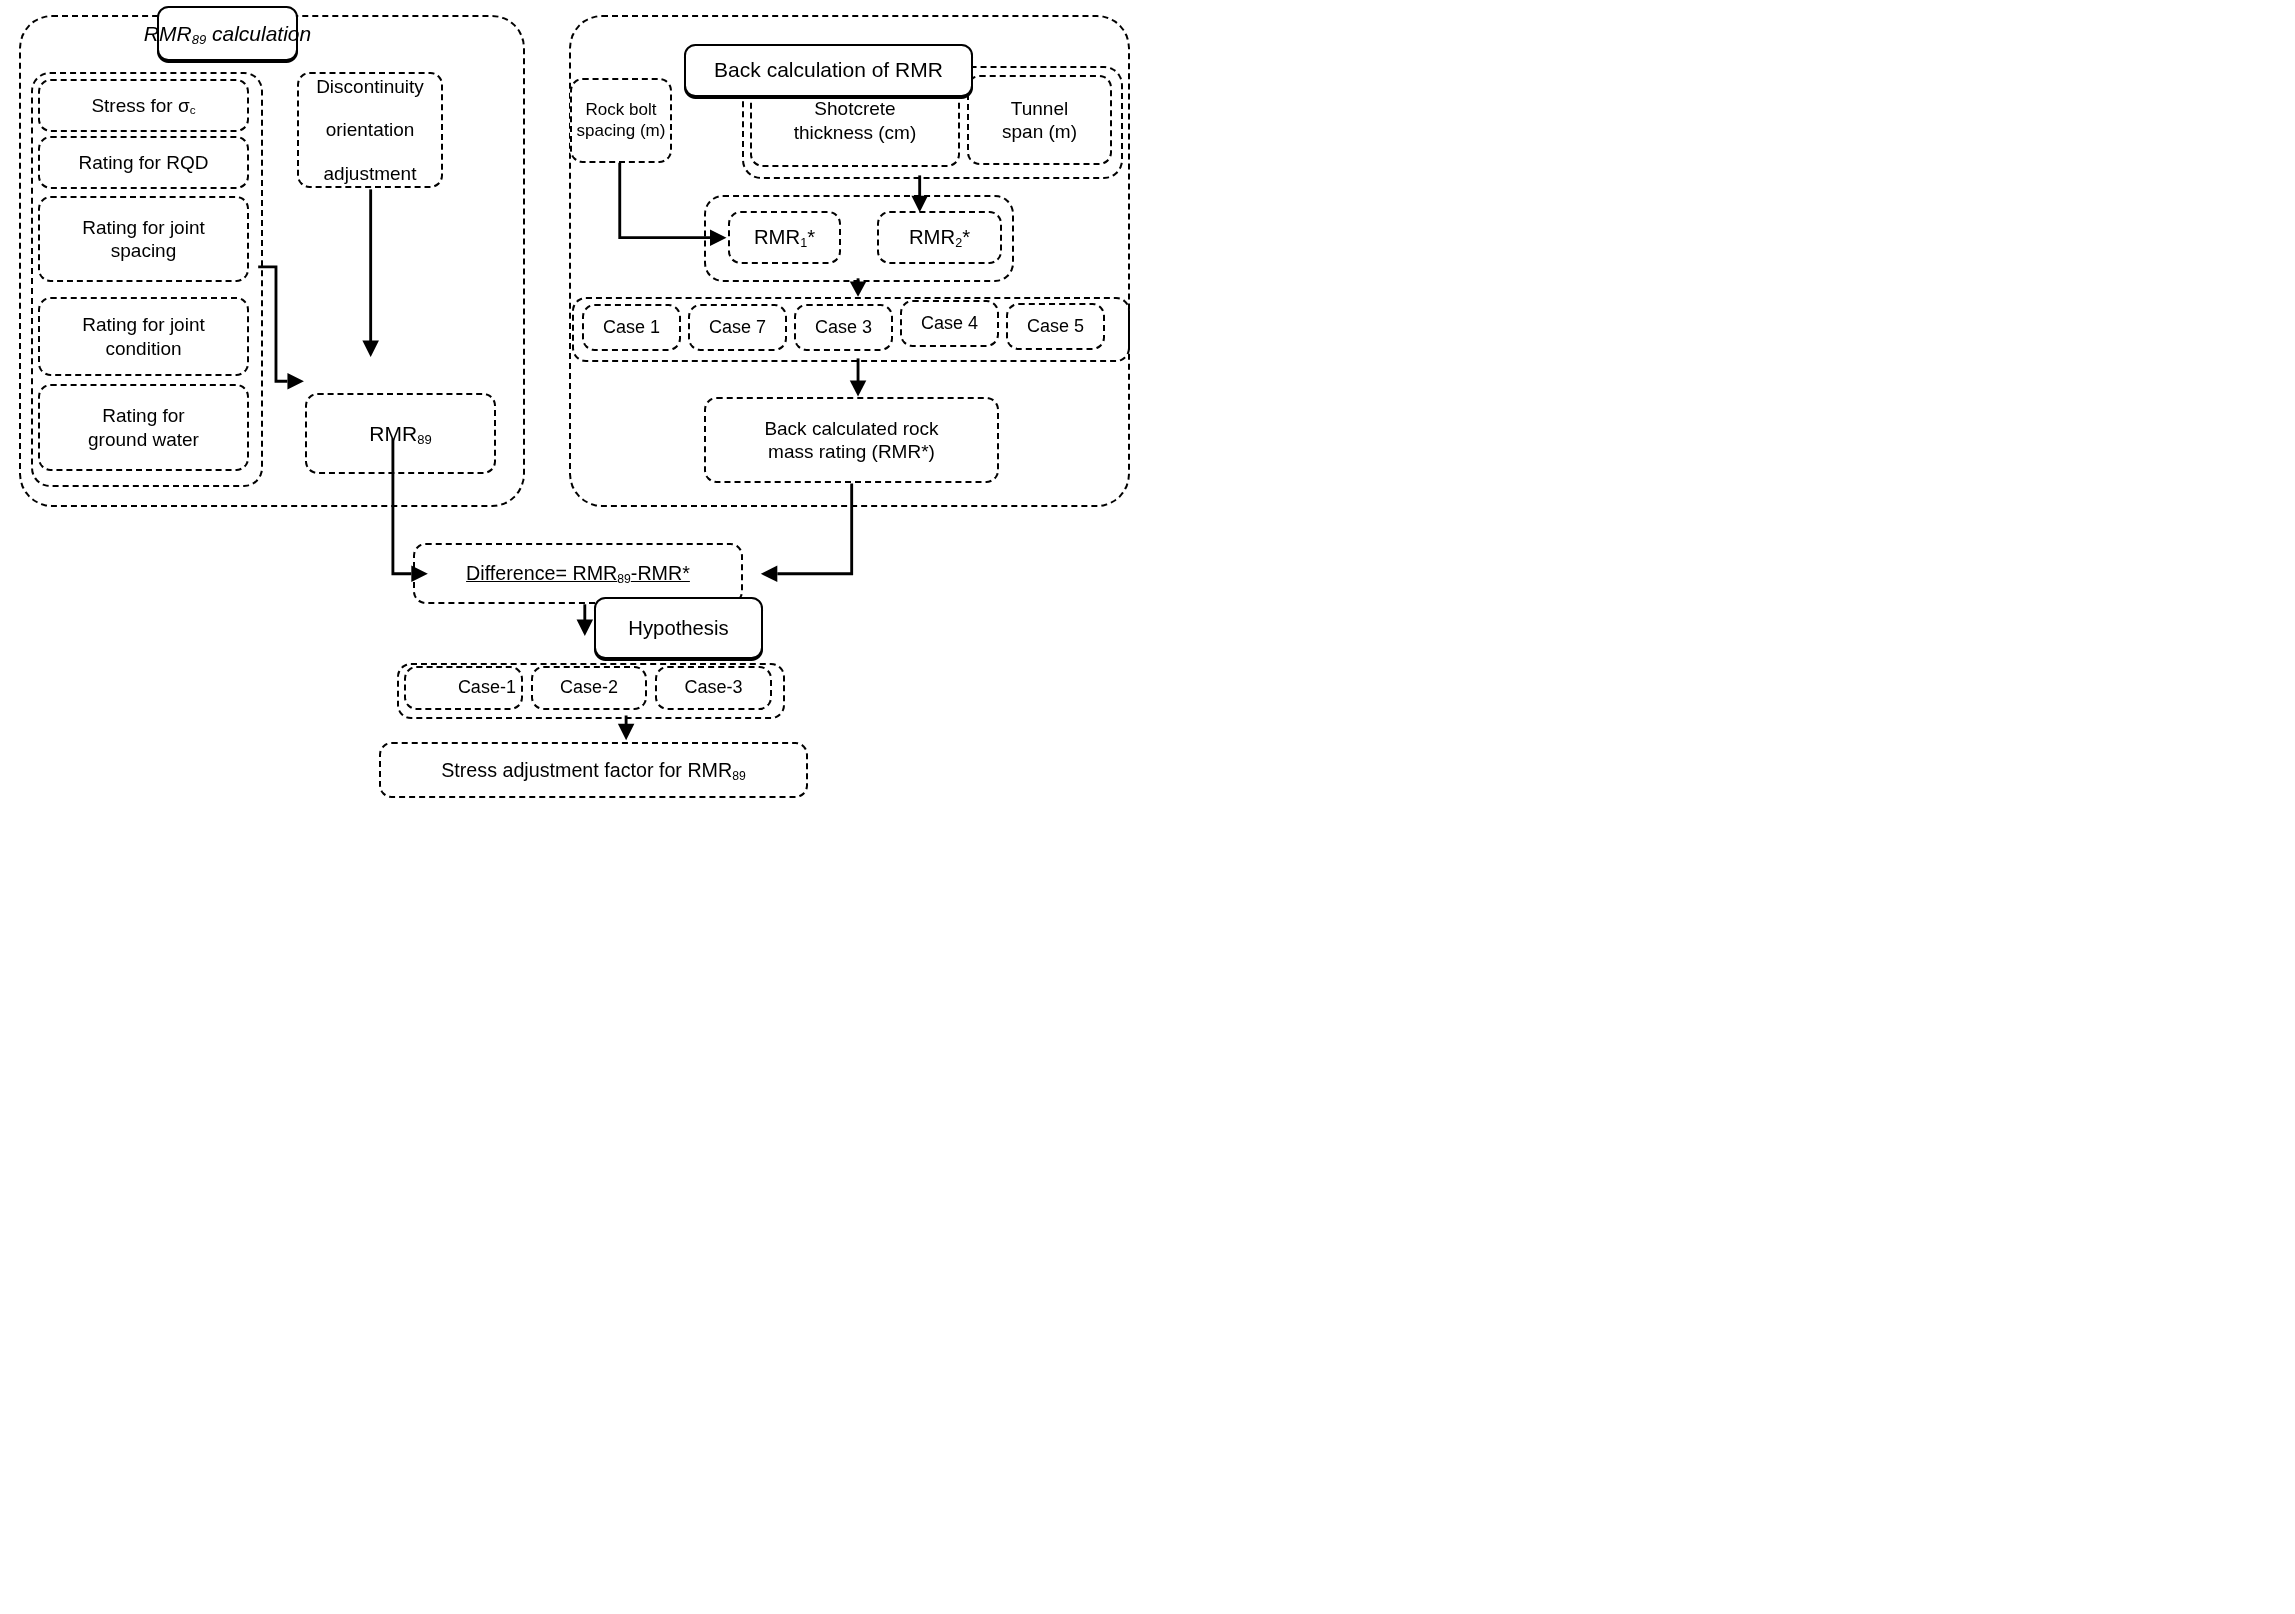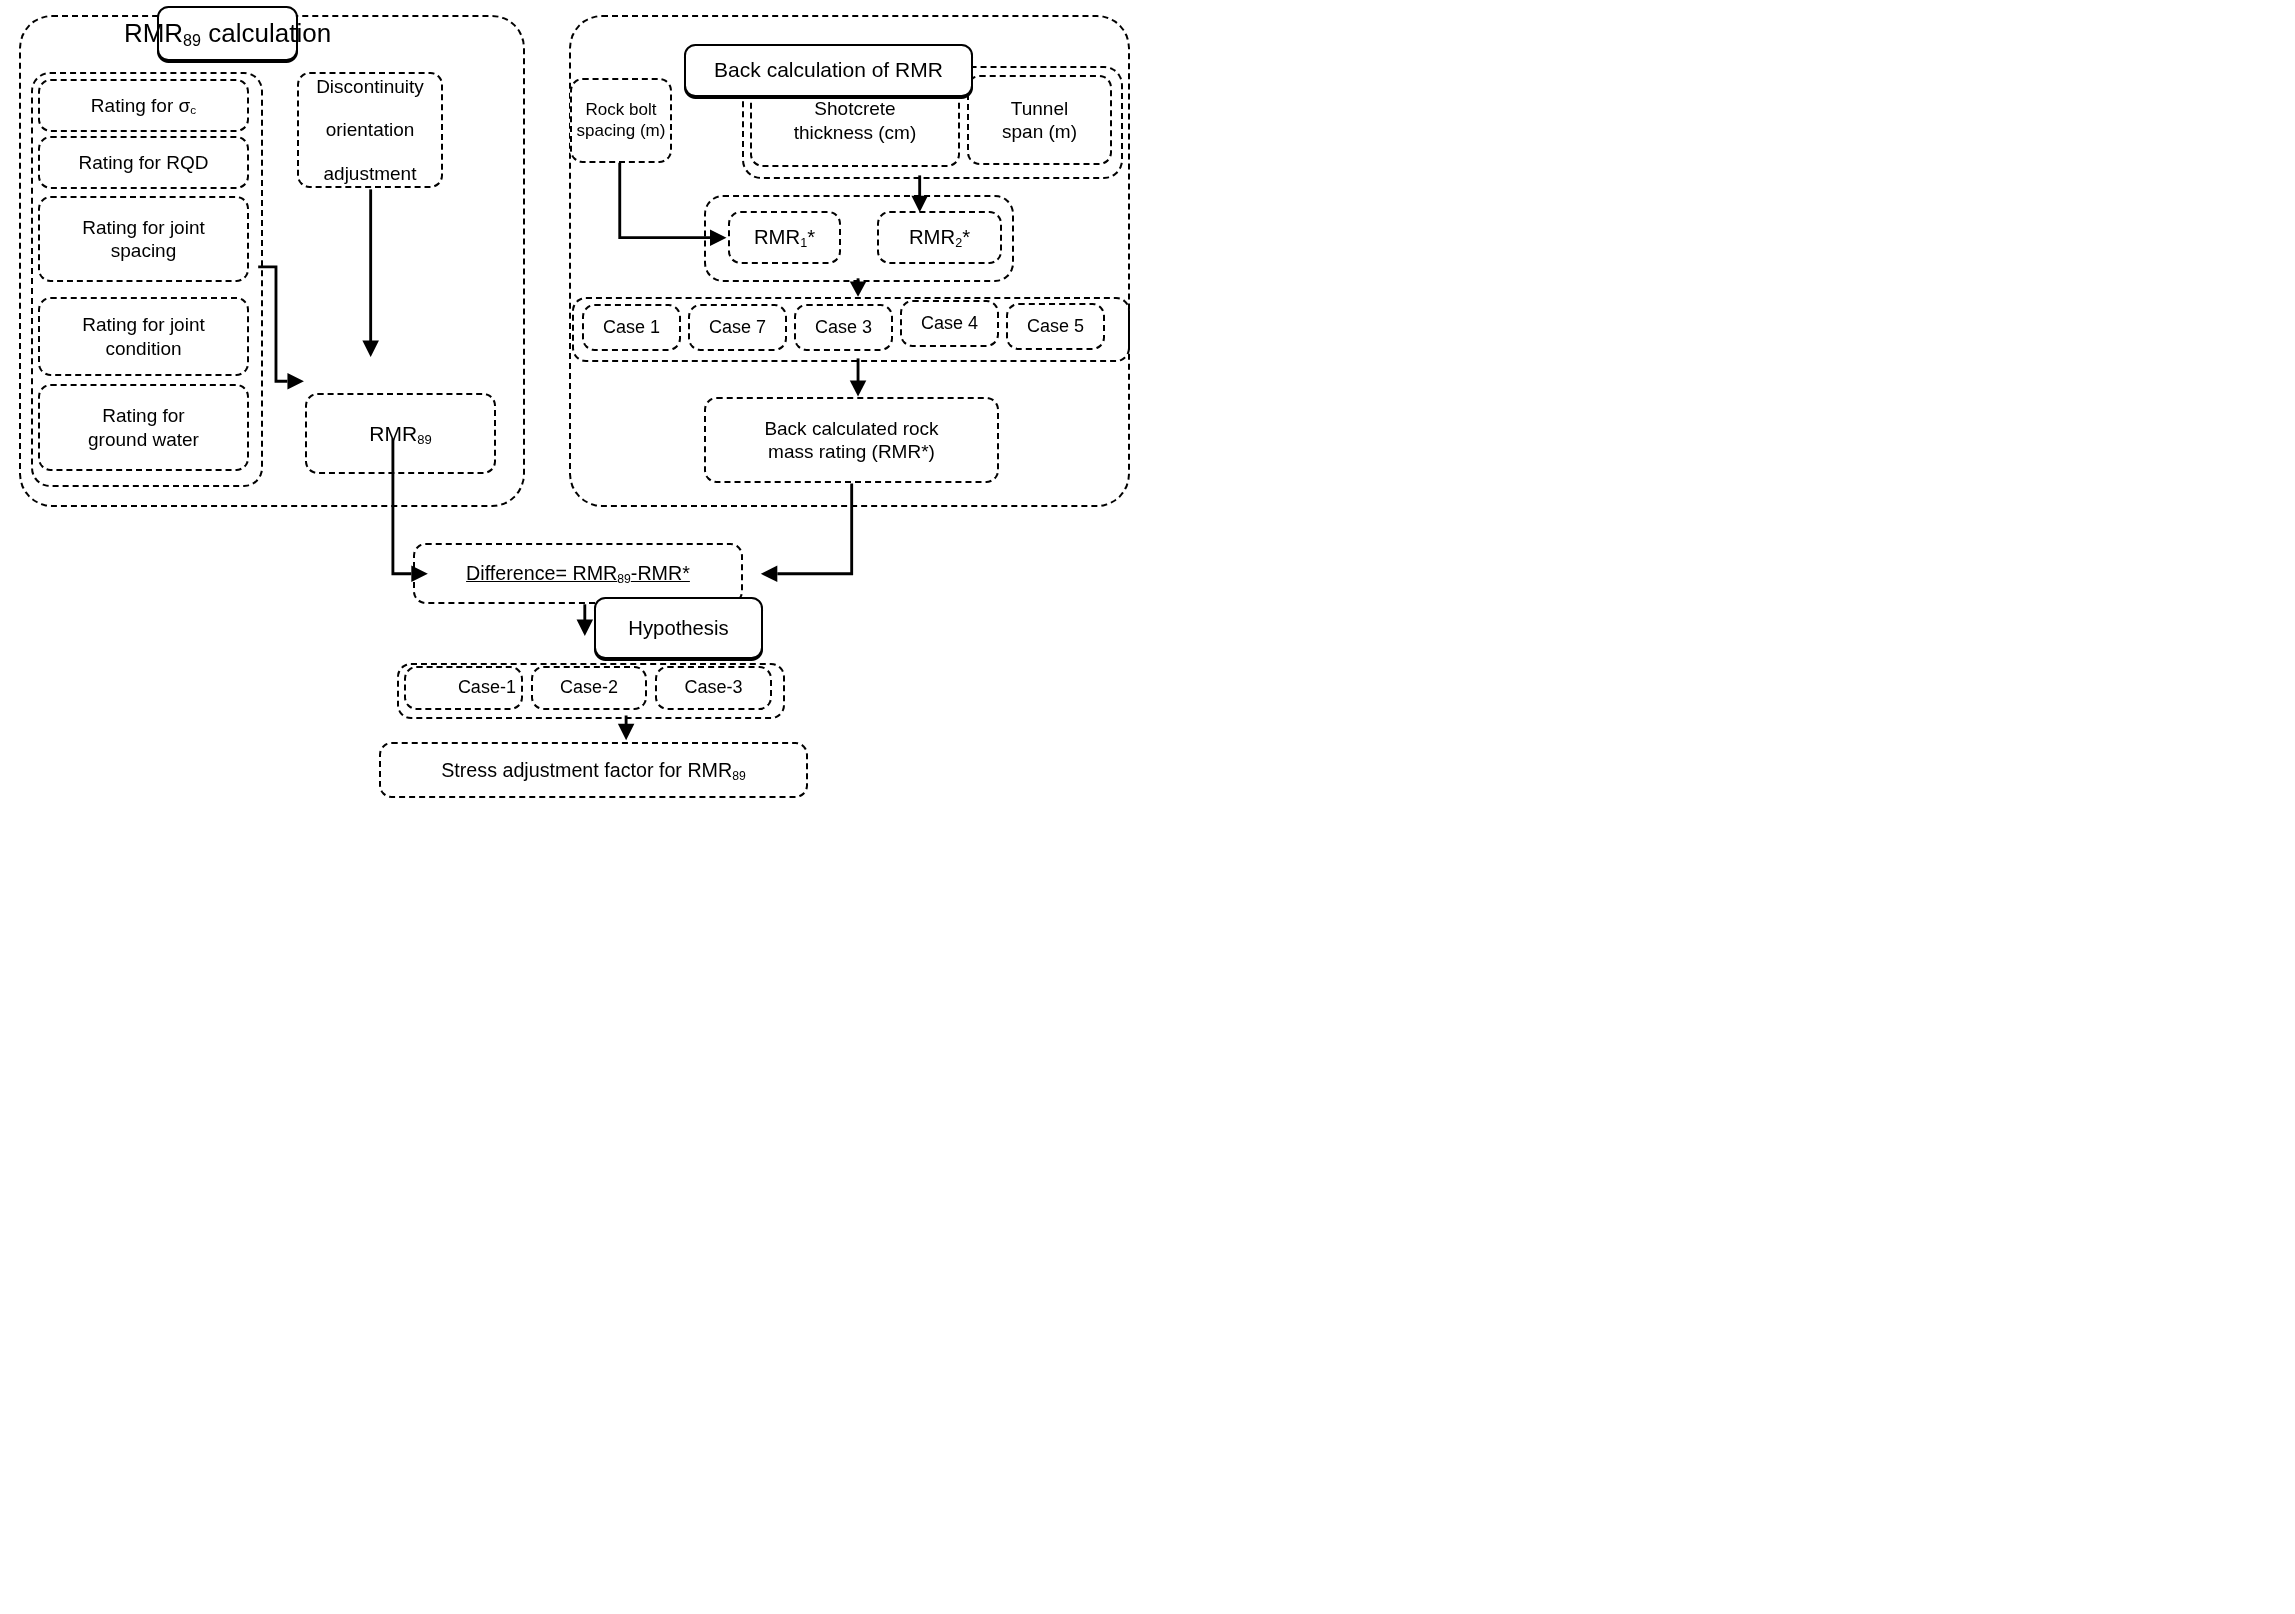--- a/index.html
+++ b/index.html
@@ -55,21 +55,21 @@
     box-shadow: 0 1.9px 0 0 #000;
     z-index: 5;
   }
   .ln { white-space: nowrap; }
   sub.sb {
     font-size: 0.62em;
     vertical-align: baseline;
     position: relative;
     top: 0.22em;
   }
-  .f34 { font-size: 26px; }
+  .f34 { font-size: 21px; font-style: italic; }
   .f33 { font-size: 21px; margin-top: 36px; }
   .f32 { font-size: 20.3px; }
   .f31 { font-size: 19.7px; }
   .f28 { font-size: 18px; }
   .f27 { font-size: 17px; }
   svg.arrows {
     position: absolute;
     left: 0; top: 0;
     width: 1148px;
     height: 807px;
@@ -86,21 +86,21 @@
 
   <div class="grp" style="left:19px; top:15.3px; width:502px; height:488px;"></div>
 
   <div class="bx solid f34" style="left:157px; top:6.4px; width:141px; height:55px;">
     <div class="ln"><span>RMR</span><sub class="sb">89</sub><span> calculation</span></div>
   </div>
 
   <div class="subgrp" style="left:30.5px; top:72px; width:228px; height:411px;"></div>
 
   <div class="bx" style="left:38px; top:79px; width:211px; height:53px;">
-    <div class="ln"><span>Rating for σ</span><sub class="sb">c</sub></div>
+    <div class="ln"><span>Stress for σ</span><sub class="sb">c</sub></div>
   </div>
 
   <div class="bx" style="left:38px; top:136px; width:211px; height:53px;">
     <div class="ln"><span>Rating for RQD</span></div>
   </div>
 
   <div class="bx" style="left:38px; top:196px; width:211px; height:86px;">
     <div class="ln"><span>Rating for joint</span></div>
     <div class="ln"><span>spacing</span></div>
   </div>

